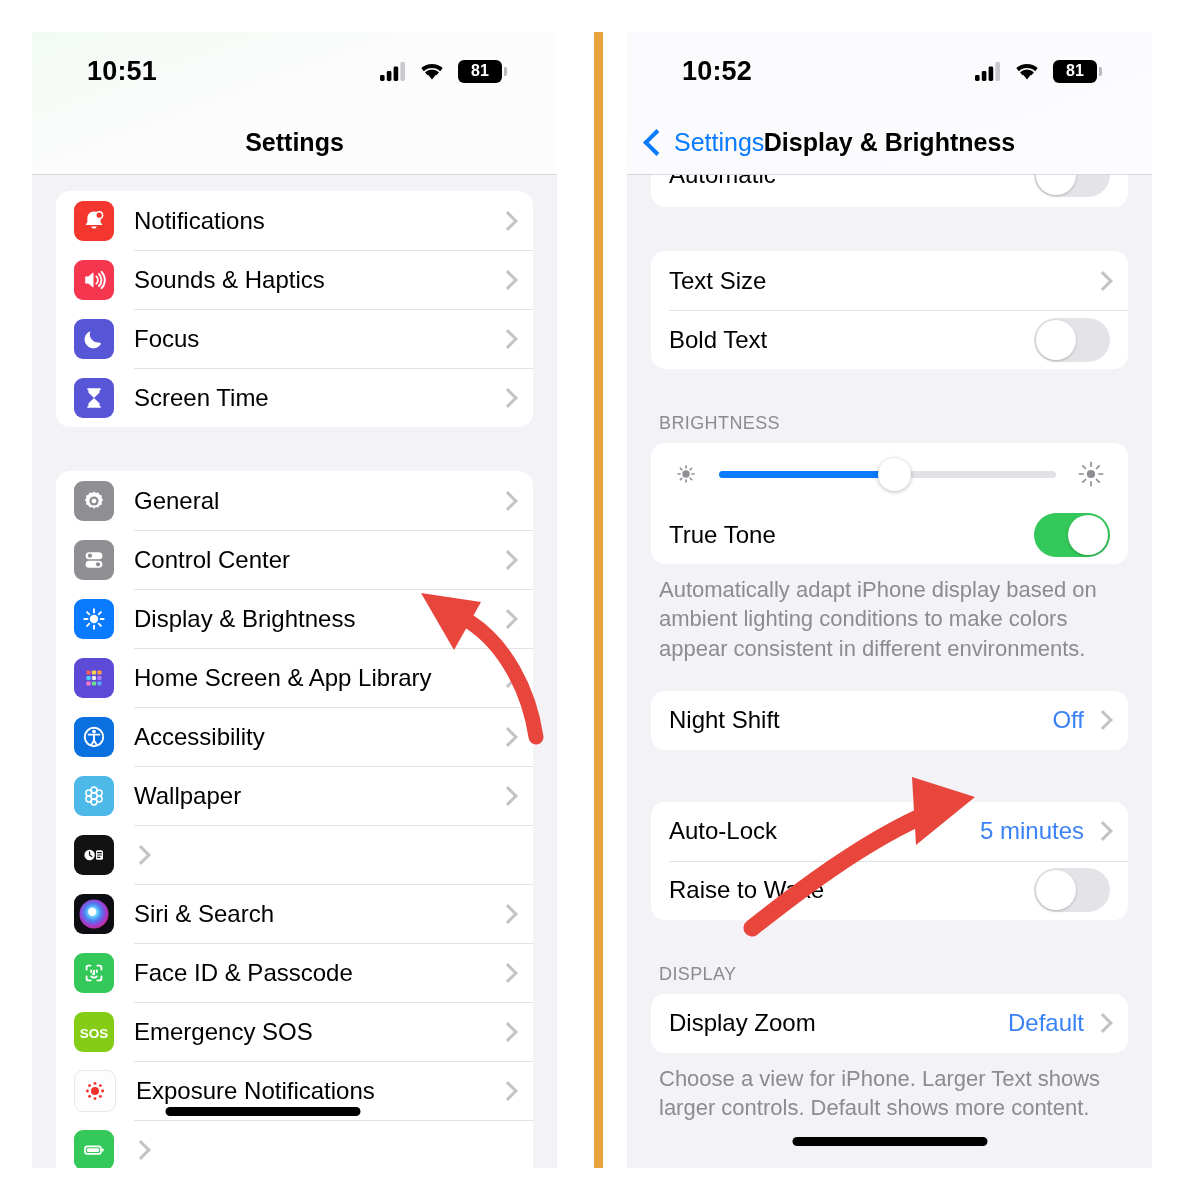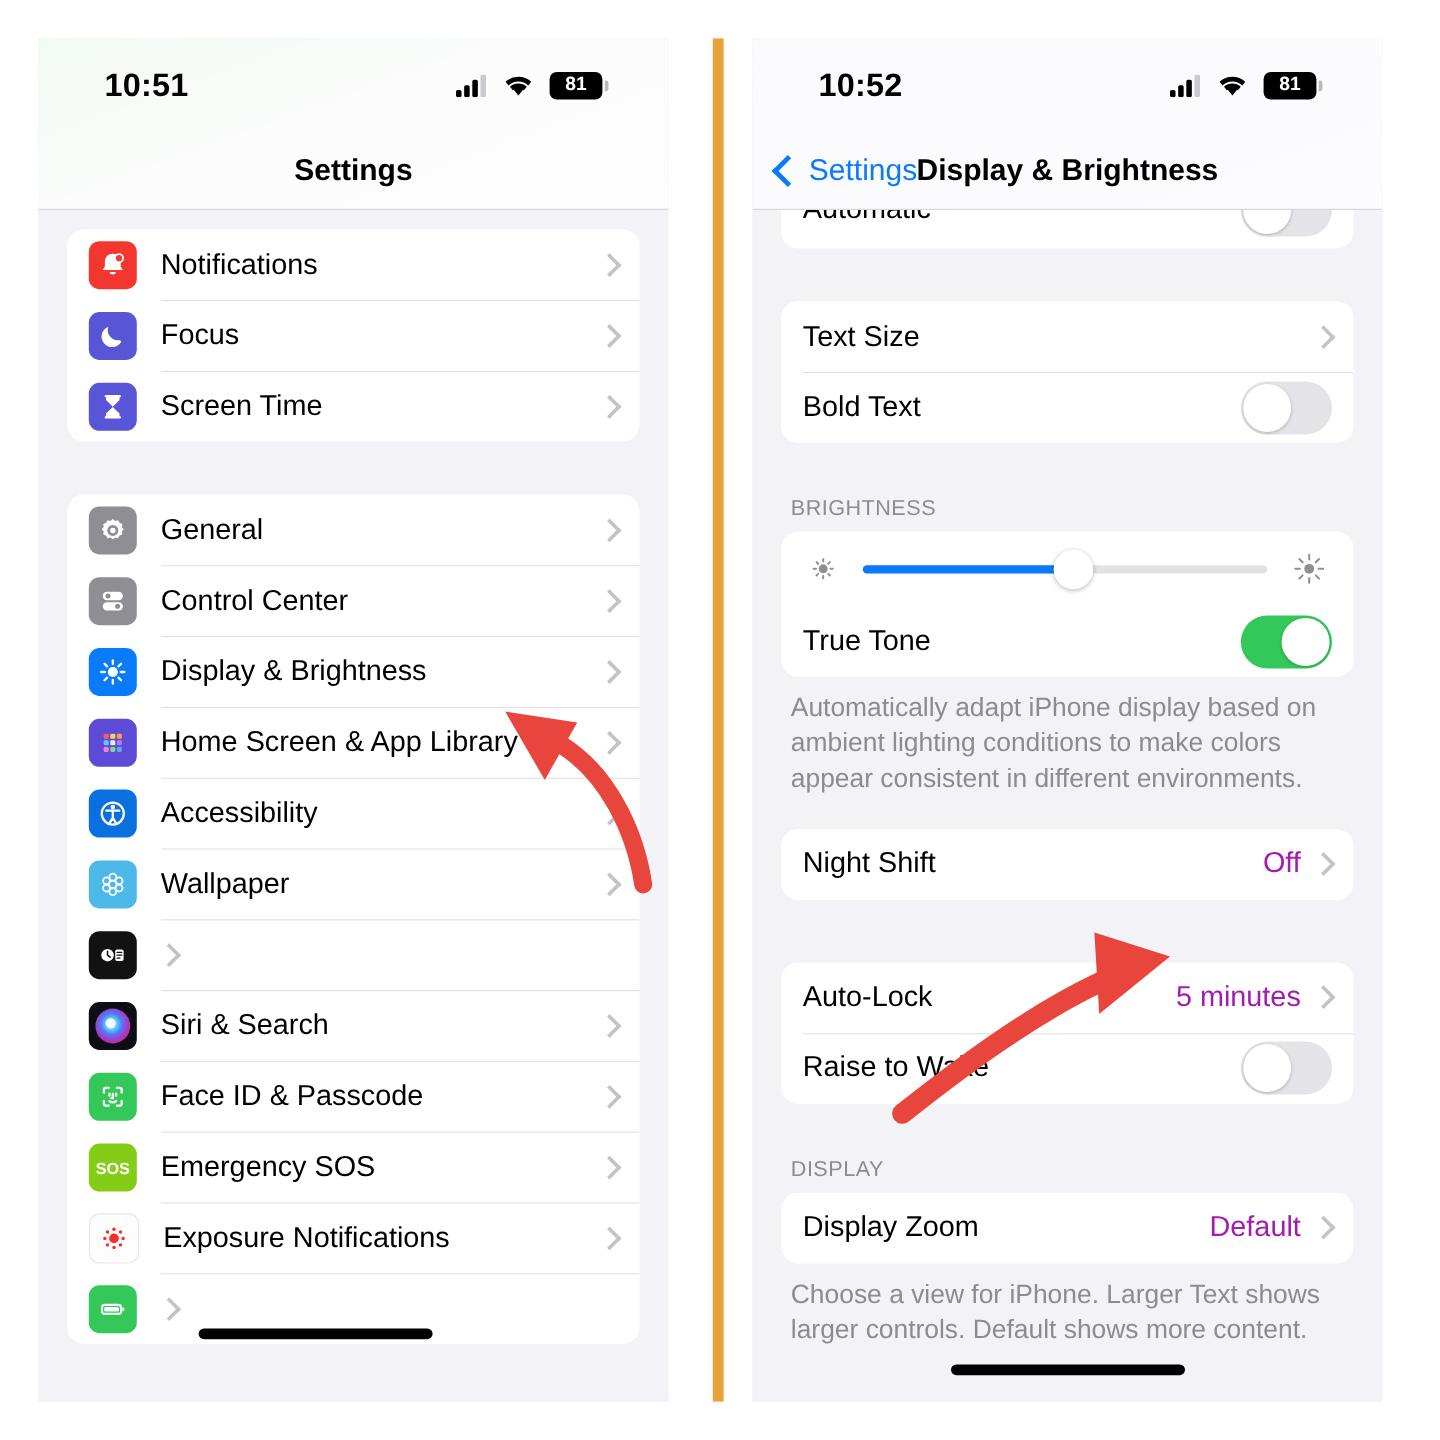--- a/index.html
+++ b/index.html
@@ -154,21 +154,21 @@
     flex:0 0 auto;
     display:flex;align-items:center;justify-content:center;
     position:relative;
     overflow:hidden;
   }
   .label{
     font-size:24px;color:#000;flex:1;
     white-space:nowrap;
   }
   .value{
-    font-size:24px;color:#a21caf;margin-right:12px;
+    font-size:24px;color:#3b82f6;margin-right:12px;
   }
   .chev{
     width:11px;height:11px;
     border-top:3px solid #c3c3c7;
     border-right:3px solid #c3c3c7;
     transform:rotate(45deg);
     flex:0 0 auto;
   }
 
   
@@ -279,20 +279,32 @@
               <path d="M13 3.4 c-4.0 0-6.6 2.9-6.6 6.7 v4.0 l-1.8 3.0 h16.8 l-1.8-3.0 v-4.0 c0-3.8-2.6-6.7-6.6-6.7 z" fill="#fff"></path>
               <path d="M10.2 18.6 a2.9 2.9 0 0 0 5.6 0 z" fill="#fff"></path>
               <circle cx="18.2" cy="7.2" r="4.1" fill="#fff"></circle>
               <circle cx="18.2" cy="7.2" r="2.6" fill="#f3372e"></circle>
             </svg>
           </div>
           <div class="label">Notifications</div>
           <div class="chev"></div>
         </div>
 
+        <div class="row">
+          <div class="ico" style="background:#f4374f;">
+            <svg width="26" height="26" viewBox="0 0 26 26">
+              <path d="M12.5 5.2 L7.3 9.6 H4.2 v6.8 h3.1 l5.2 4.4 z" fill="#fff"></path>
+              <path d="M15.4 9.4 a5.2 5.2 0 0 1 0 7.2" stroke="#fff" stroke-width="1.9" fill="none" stroke-linecap="round"></path>
+              <path d="M18.0 7.0 a8.6 8.6 0 0 1 0 12.0" stroke="#fff" stroke-width="1.9" fill="none" stroke-linecap="round"></path>
+              <path d="M20.6 4.8 a12 12 0 0 1 0 16.4" stroke="#fff" stroke-width="1.9" fill="none" stroke-linecap="round"></path>
+            </svg>
+          </div>
+          <div class="label">Sounds &amp; Haptics</div>
+          <div class="chev"></div>
+        </div>
 
         <div class="row">
           <div class="ico" style="background:#5756d6;">
             <svg width="26" height="26" viewBox="0 0 26 26">
               <path d="M18.6 16.4 a8.3 8.3 0 0 1 -9.2 -11.2 a8.8 8.8 0 1 0 10.8 12.4 a8.4 8.4 0 0 1 -1.6 -1.2 z" fill="#fff"></path>
             </svg>
           </div>
           <div class="label">Focus</div>
           <div class="chev"></div>
         </div>

